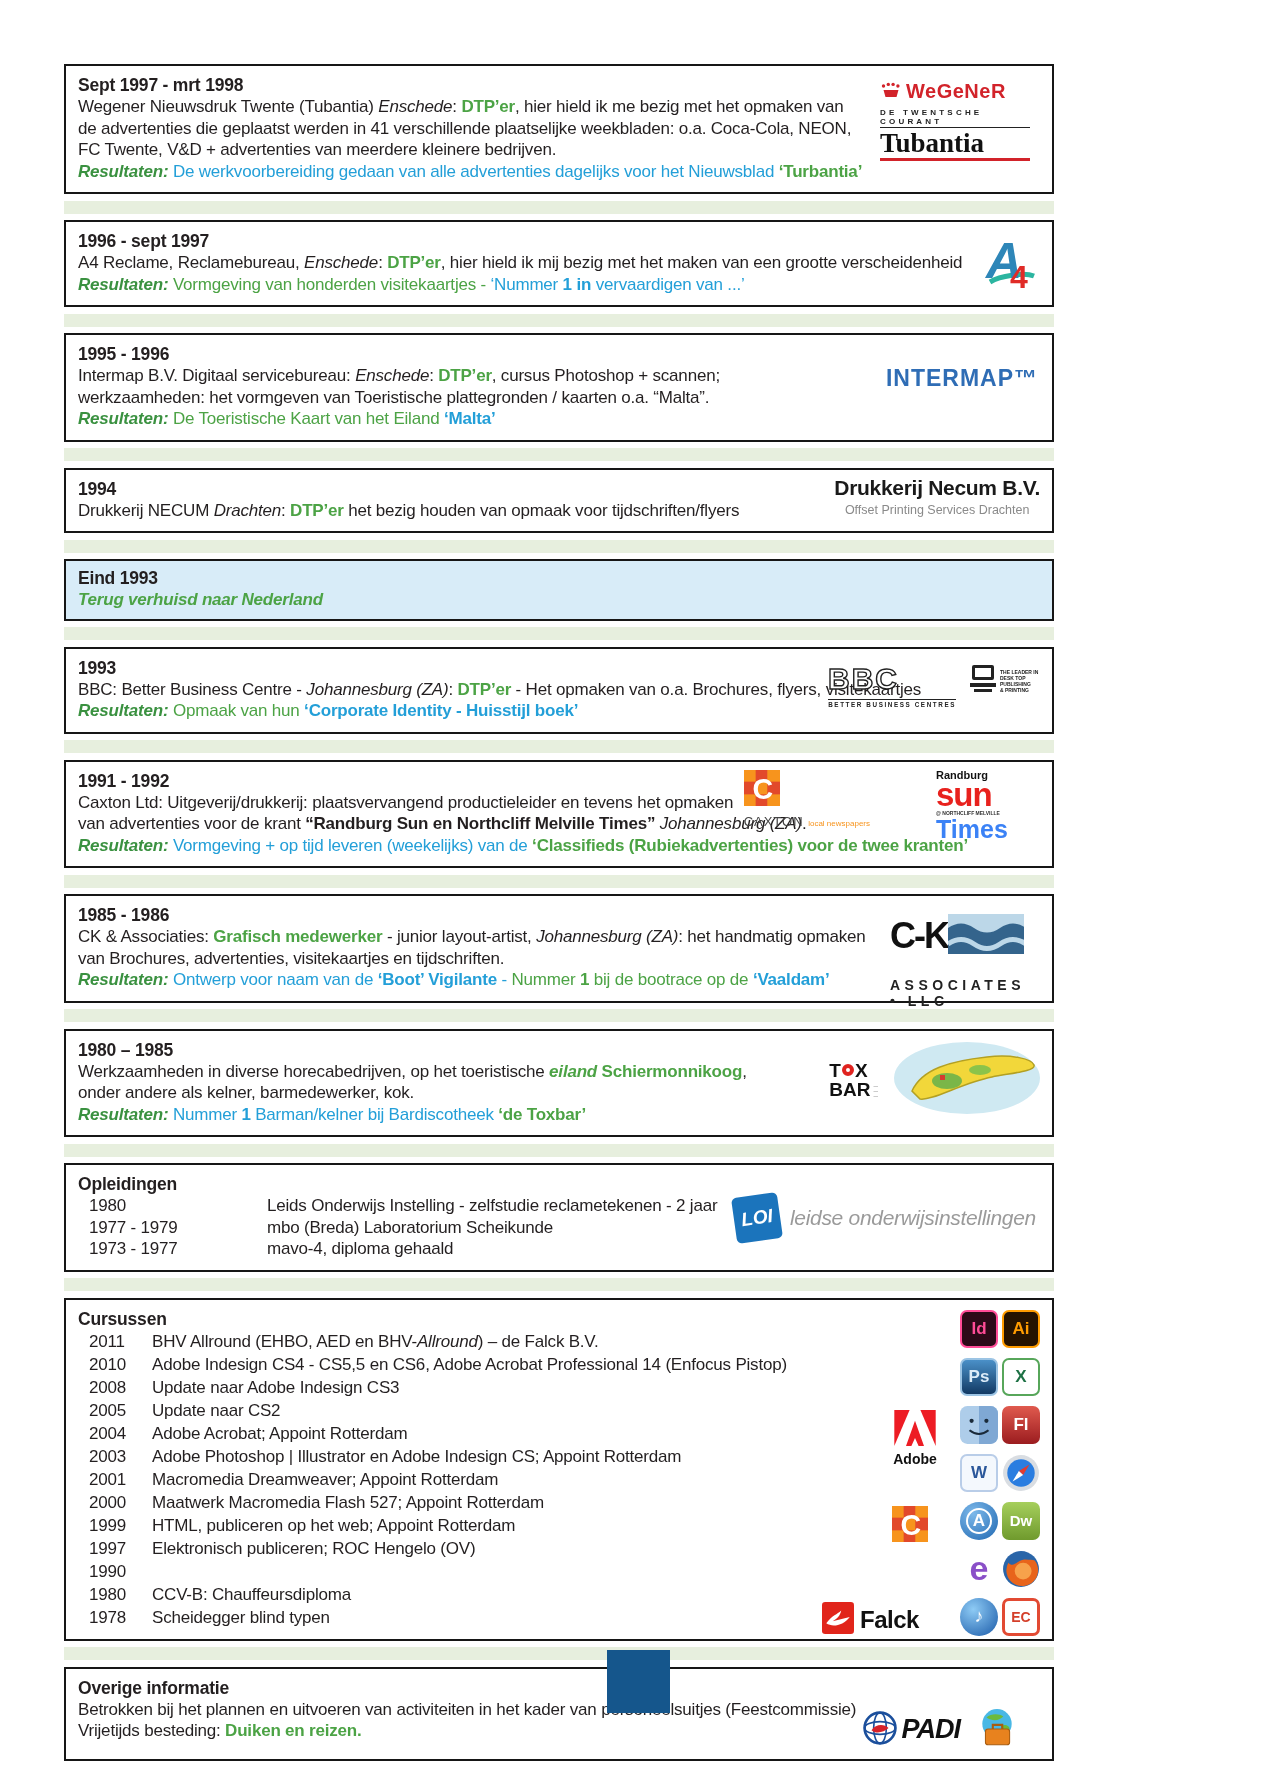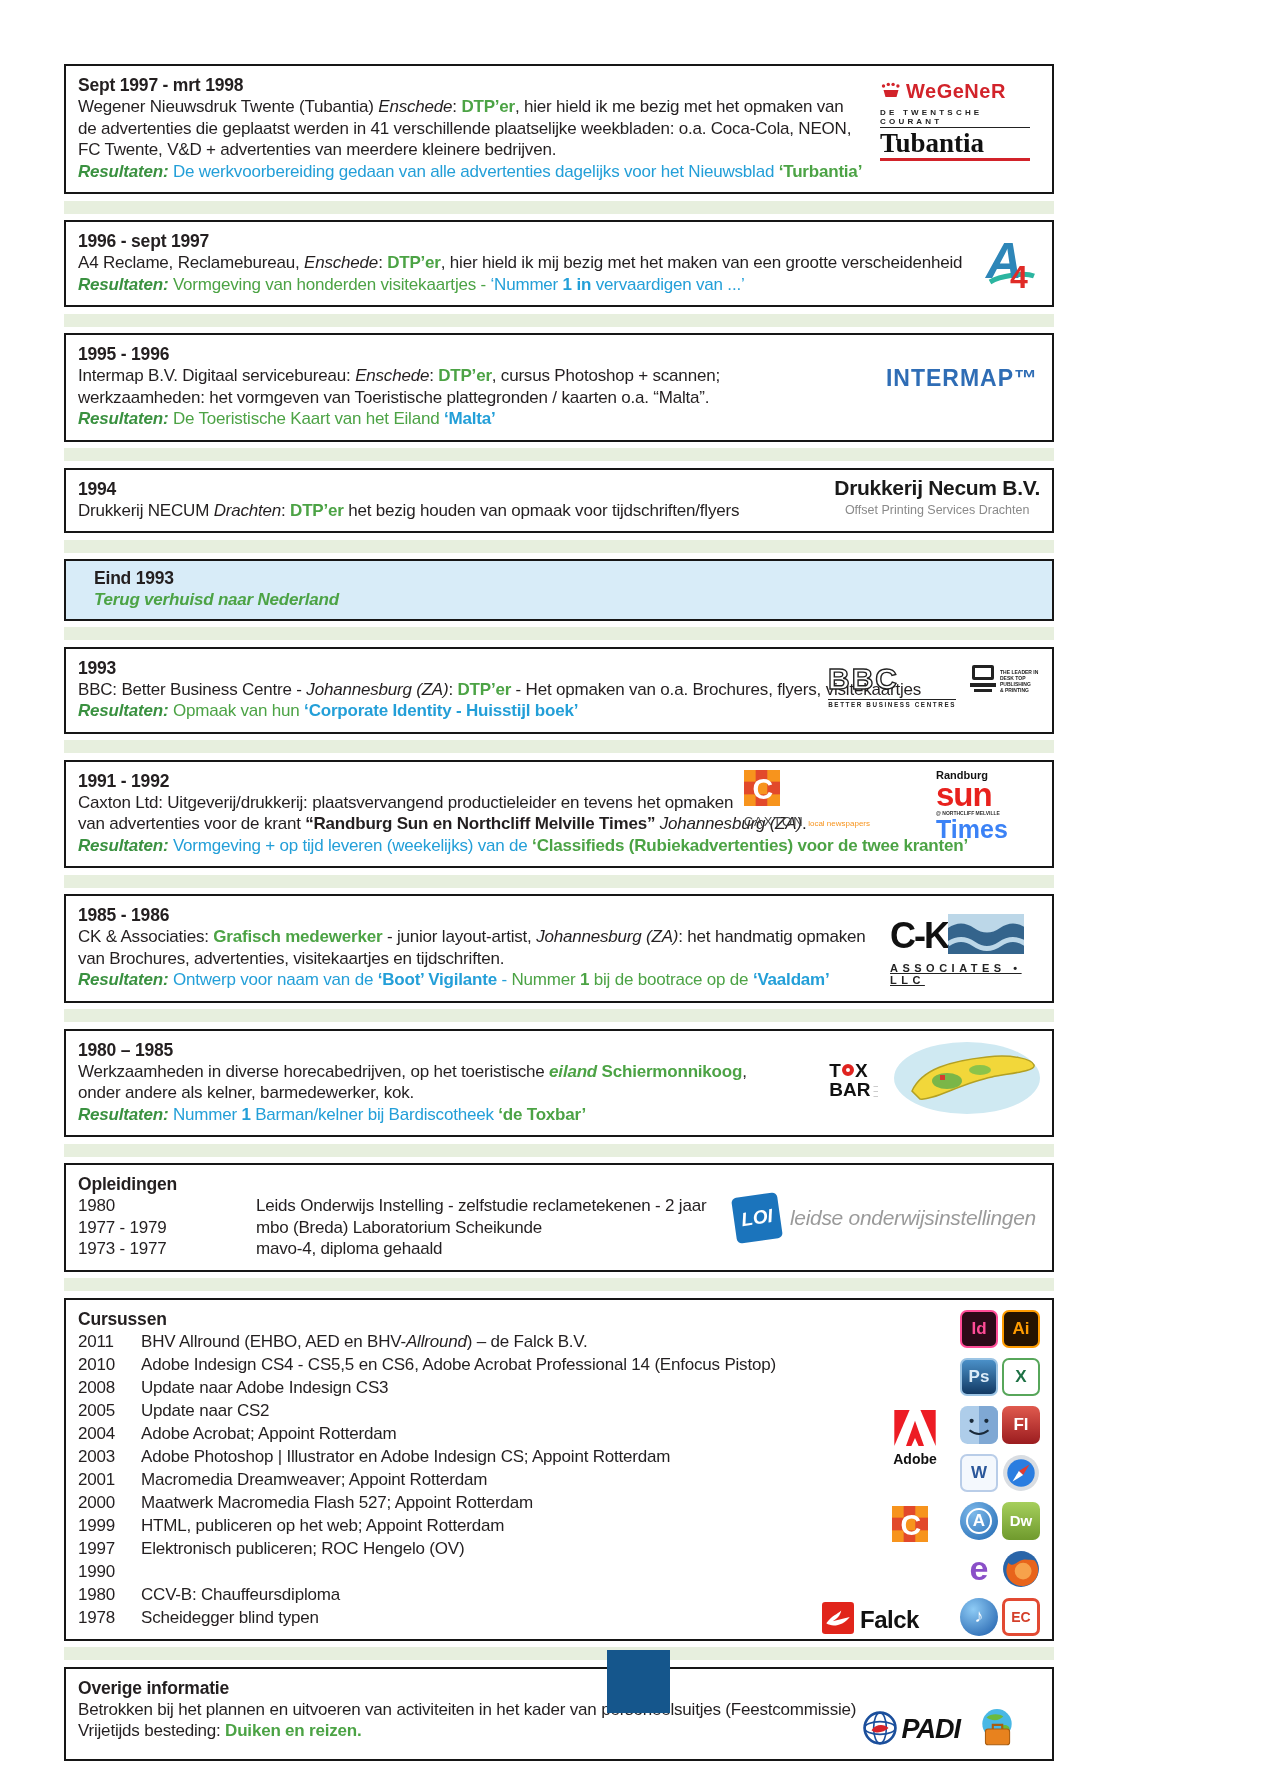--- a/index.html
+++ b/index.html
@@ -1,31 +1,31 @@
 <!DOCTYPE html>
 <html><head>
 <meta charset="utf-8">
 <style>
   * { margin:0; padding:0; box-sizing:border-box; }
   html,body { width:1276px; height:1789px; background:#fff; overflow:hidden;
     font-family:"Liberation Sans", sans-serif; color:#231f20; }
   .page { position:absolute; left:64px; top:64px; width:990px; }
   .box { position:relative; border:2px solid #161616; background:#fff; padding:8px 12px 10px; }
-  .box.band { background:#d8ecf8; padding:6px 28px 8px; }
+  .box.band { background:#d8ecf8; padding:6px 12px 8px; }
   .gap { height:26px; display:flex; align-items:center; }
   .gap-strip { height:13px; width:100%; background:#e7efde; }
   .h { font-weight:bold; font-size:17.5px; line-height:22px; letter-spacing:-0.2px; }
   .line { font-size:17px; line-height:21.5px; letter-spacing:-0.2px; white-space:nowrap; }
   .seg-p {} .seg-i { font-style:italic; } .seg-b { font-weight:bold; }
   .seg-g { color:#4ca345; } .seg-gb { color:#4ca345; font-weight:bold; }
   .seg-gbi { color:#4ca345; font-weight:bold; font-style:italic; }
   .seg-bl { color:#239fd8; } .seg-blb { color:#239fd8; font-weight:bold; }
   .seg-res { color:#3a9140; font-weight:bold; font-style:italic; }
   .row { display:flex; font-size:17px; line-height:21.5px; letter-spacing:-0.2px; }
-  .row .yr { flex:none; }
+  .row .yr { flex:none;margin-left:11px; }
   .op-row .yr { width:178px; }
   .cur-row { line-height:23px; }
   .cur-row .yr { width:63px; }
   .logo { position:absolute; }
   
   .logo-wegener { right:22px; top:14px; width:150px; }
   .weg-top { display:flex; align-items:flex-end; gap:4px; color:#d2232a; font-weight:bold; font-size:20px; letter-spacing:0.5px; }
   .weg-sub { font-size:8px; font-weight:bold; letter-spacing:3.2px; color:#222; margin-top:5px; border-bottom:1px solid #222; padding-bottom:1px; }
   .weg-tub { font-family:"Liberation Serif", serif; font-weight:bold; font-size:27px; color:#111; border-bottom:3px solid #d2232a; line-height:30px; }
   
@@ -48,21 +48,21 @@
   .cax-name .cax-ln { font-size:8px; color:#f7941d; letter-spacing:0; }
   .rand-block { width:92px; line-height:1; }
   .rand-top { font-size:11px; font-weight:bold; color:#111; }
   .rand-sun { font-size:33px; font-weight:bold; color:#e8211d; letter-spacing:-1px; line-height:28px; }
   .rand-small { font-size:5px; font-weight:bold; color:#333; margin:2px 0; }
   .rand-times { font-size:25px; font-weight:bold; color:#3b82f6; line-height:22px; }
   
   .logo-ck { right:12px; top:18px; width:150px; }
   .ck-top { display:flex; align-items:center; }
   .ck-name { font-size:36px; font-weight:bold; letter-spacing:-2px; color:#111; line-height:36px; }
-  .ck-sub { font-size:11px; font-weight:bold; letter-spacing:4.5px; color:#222; margin-top:4px;text-decoration:underline; }
+  .ck-sub { font-size:14px; font-weight:bold; letter-spacing:4.5px; color:#222; margin-top:19px; }
   
   .logo-toxgrp { right:10px; top:8px; display:flex; gap:14px; align-items:center; }
   .tox-block { line-height:1; }
   .tox-l1 { font-size:19px; font-weight:bold; color:#111; display:flex; align-items:center; gap:1px; }
   .tox-o { width:12px; height:12px; border:4px solid #e0231f; border-radius:50%; display:inline-block; }
   .tox-l2 { display:flex; gap:3px; align-items:flex-end; }
   .tox-bar { font-size:19px; font-weight:bold; color:#111; }
   .tox-tiny { font-size:4.5px; color:#777; line-height:5px; }
   
   .logo-loi { right:16px; top:30px; display:flex; align-items:center; gap:10px; }

